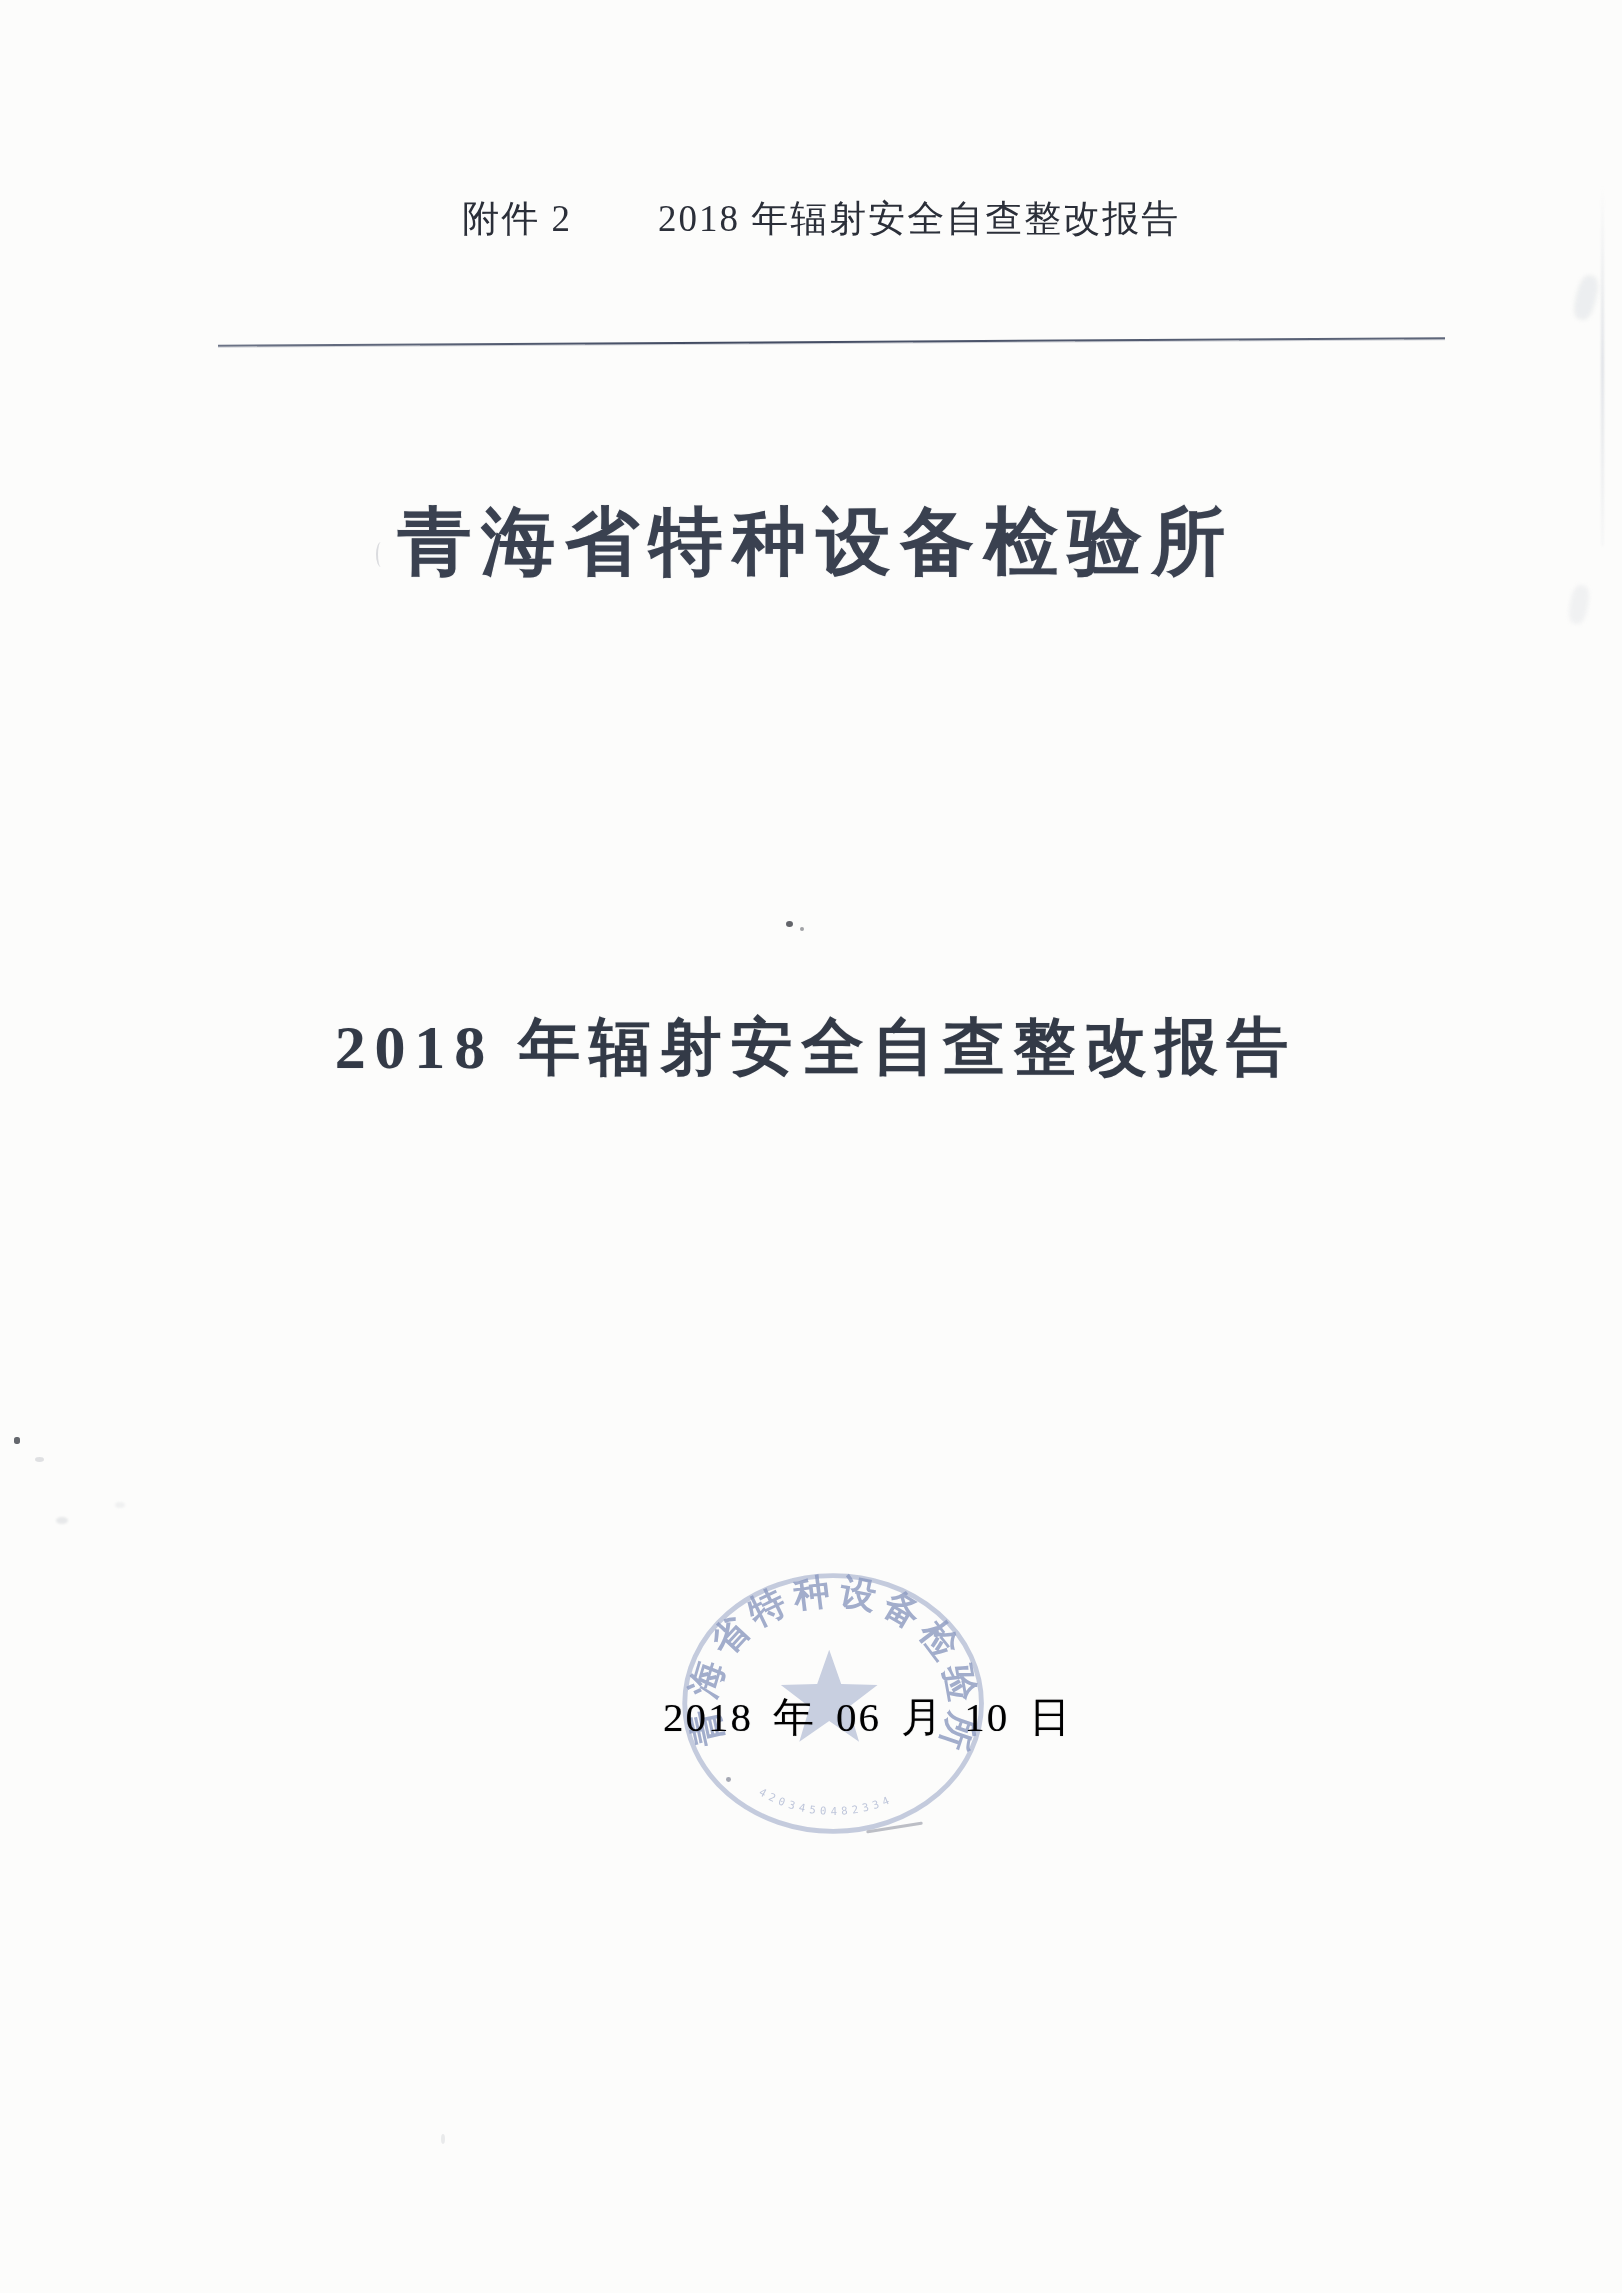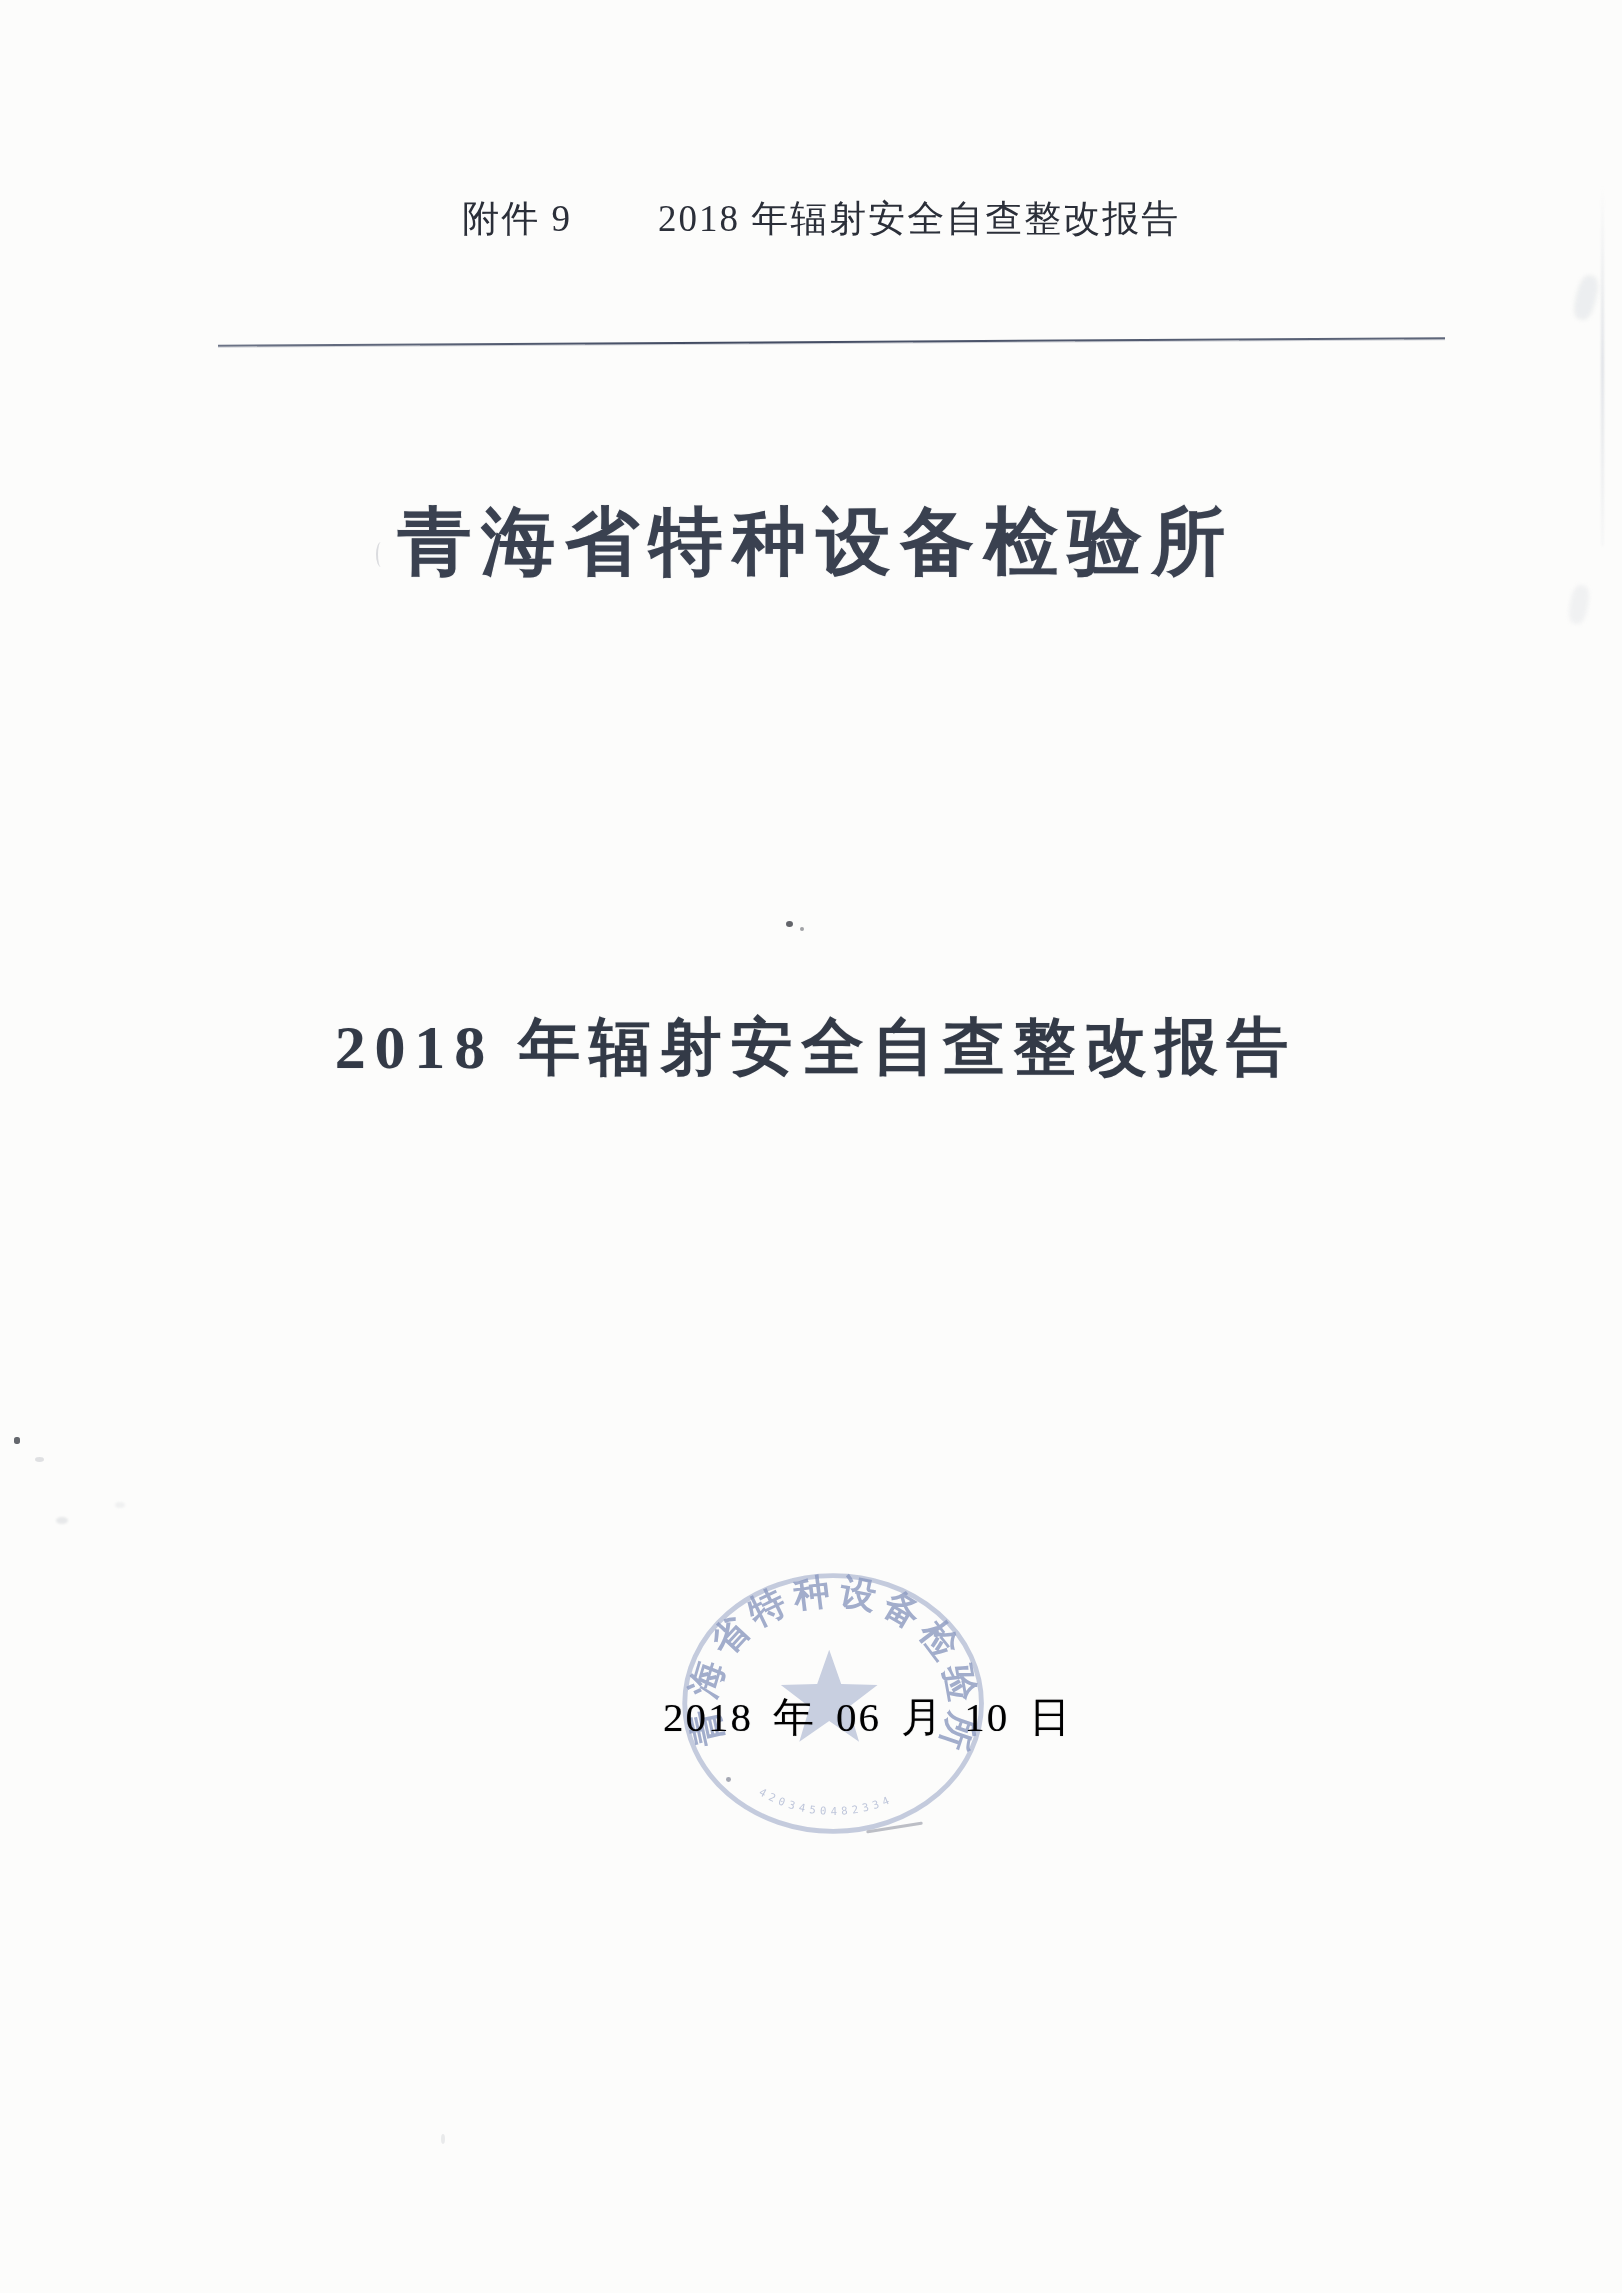--- a/index.html
+++ b/index.html
@@ -80,21 +80,21 @@
   .a-rsmudge2{left:1570px;top:585px;width:17.6px;height:39px;background:rgba(150,158,175,.11);transform:rotate(10deg);border-radius:40%;filter:blur(2px);}
   .a-paren{left:376px;top:542px;width:7.8px;height:25px;border-left:2px solid rgba(120,125,140,.25);border-radius:50%;}
   .a-bspeck{left:441px;top:2134px;width:3.9px;height:9.8px;background:rgba(130,135,145,.15);border-radius:50%;}
 </style>
 </head>
 <body>
 
 <div class="page">
 
   <div class="header-row">
-    <span>附件 9</span>
+    <span>附件 2</span>
     <span>2018 年辐射安全自查整改报告</span>
   </div>
 
   <div class="header-divider"></div>
 
   <div class="org-title">青海省特种设备检验所</div>
 
   <div class="report-title">2018 年辐射安全自查整改报告</div>
 
   <div class="stamp">

